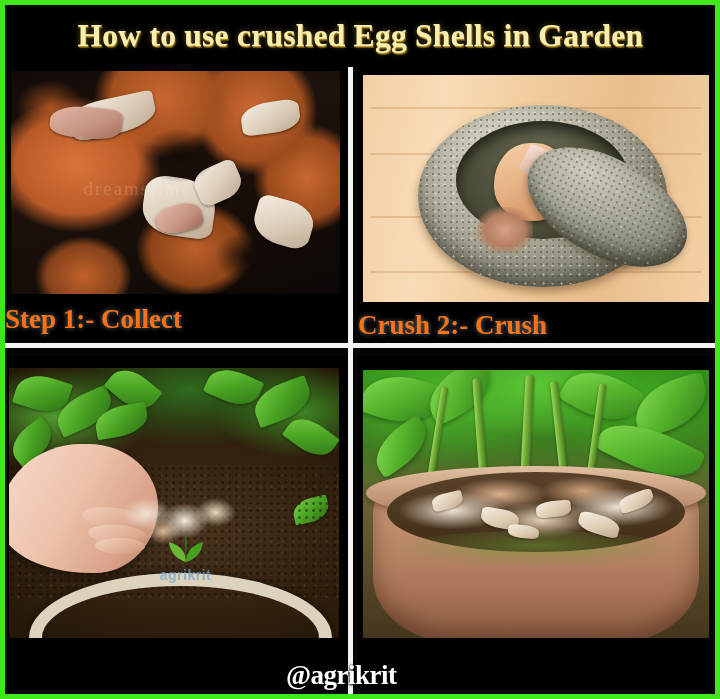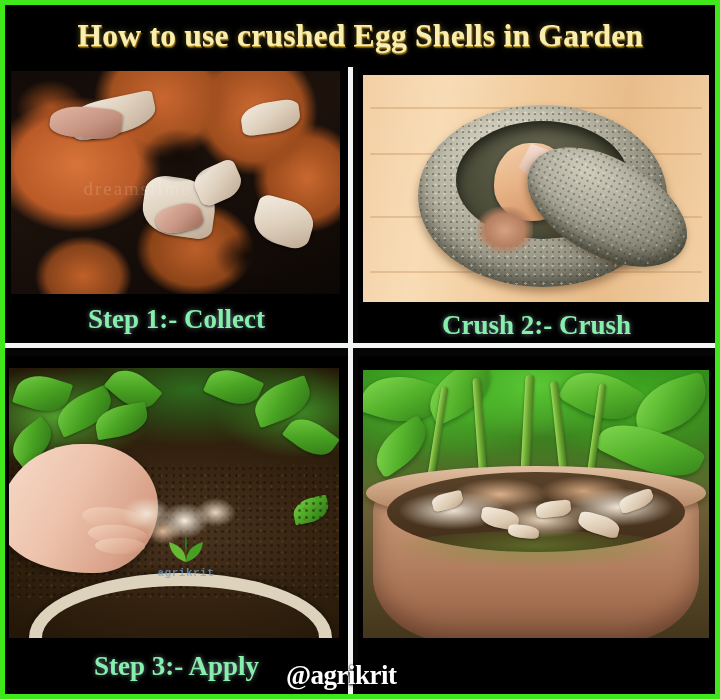--- a/index.html
+++ b/index.html
@@ -69,22 +69,21 @@
   .cell-1 .photo { top: 10px; height: 223px; left: 6px; right: 8px; }
   .cell-2 .photo { top: 8px;  height: 228px; left: 5px; right: 6px; }
   .cell-3 .photo { top: 12px; height: 270px; left: 4px; right: 9px; }
   .cell-4 .photo { top: 14px; height: 268px; left: 5px; right: 6px; }
 
   .caption {
     position: absolute;
     left: 0; right: 0;
     bottom: 0;
     background: #000;
-    text-align: center;
-    color: #86efac;
+    color: #f97316;
     font-family: "Liberation Serif", "DejaVu Serif", serif;
     font-weight: bold;
     font-size: 27px;
     text-shadow: 0 0 5px rgba(190,220,230,.55), 0 1px 1px #000;
   }
   .cell-1 .caption, .cell-2 .caption { height: 46px; line-height: 46px; }
   .cell-3 .caption, .cell-4 .caption { height: 54px; line-height: 52px; }
 
   
   #divider-v {
@@ -304,22 +303,22 @@
     box-shadow: 0 -2px 6px rgba(0,0,0,.35);
   }
   #p3-logo {
     position: absolute;
     left: 45%; top: 62%;
     width: 56px; height: 44px;
     opacity: .85;
     text-align: center;
   }
   #p3-logo-text {
-    font-family: Liberation Mono, monospace;
-    font-size: 11px;
+    font-family: Liberation Sans, sans-serif;
+    font-size: 14px;
     font-weight: bold;
     color: rgba(120,160,200,.85);
     letter-spacing: .5px;
   }
 
   
   .p4 {
     background:
       radial-gradient(ellipse 50% 34% at 24% 10%, #4dbb2a 0%, rgba(50,140,30,0) 72%),
       radial-gradient(ellipse 46% 30% at 78% 12%, #42ad22 0%, rgba(45,130,26,0) 72%),
@@ -445,21 +444,20 @@
       <div class="pot-rim"></div>
       <div id="p3-logo">
         <svg width="40" height="28" viewBox="0 0 40 28" aria-hidden="true">
           <path d="M20 27 C20 14, 10 9, 3 7 C4 18, 12 25, 20 27 Z" fill="#6fd13a"></path>
           <path d="M20 27 C20 14, 30 9, 37 7 C36 18, 28 25, 20 27 Z" fill="#49b324"></path>
           <path d="M20 27 C20 16, 18 7, 20 0 C22 7, 20 16, 20 27 Z" fill="#2f8a18"></path>
         </svg>
         <div id="p3-logo-text">agrikrit</div>
       </div>
     </div>
-    <div class="caption">Step 3:- Apply</div>
   </div>
 
   <div class="cell cell-4">
     <div class="photo p4">
       <div class="bigleaf" style="left:0%;top:2%;width:22%;height:18%;transform:rotate(18deg);"></div>
       <div class="bigleaf" style="left:18%;top:0%;width:20%;height:16%;transform:rotate(-26deg);"></div>
       <div class="bigleaf" style="left:58%;top:1%;width:22%;height:17%;transform:rotate(30deg);"></div>
       <div class="bigleaf" style="left:78%;top:4%;width:22%;height:18%;transform:rotate(-16deg);"></div>
       <div class="bigleaf" style="left:68%;top:22%;width:30%;height:16%;transform:rotate(26deg);"></div>
       <div class="bigleaf" style="left:2%;top:22%;width:18%;height:13%;transform:rotate(-34deg);"></div>

